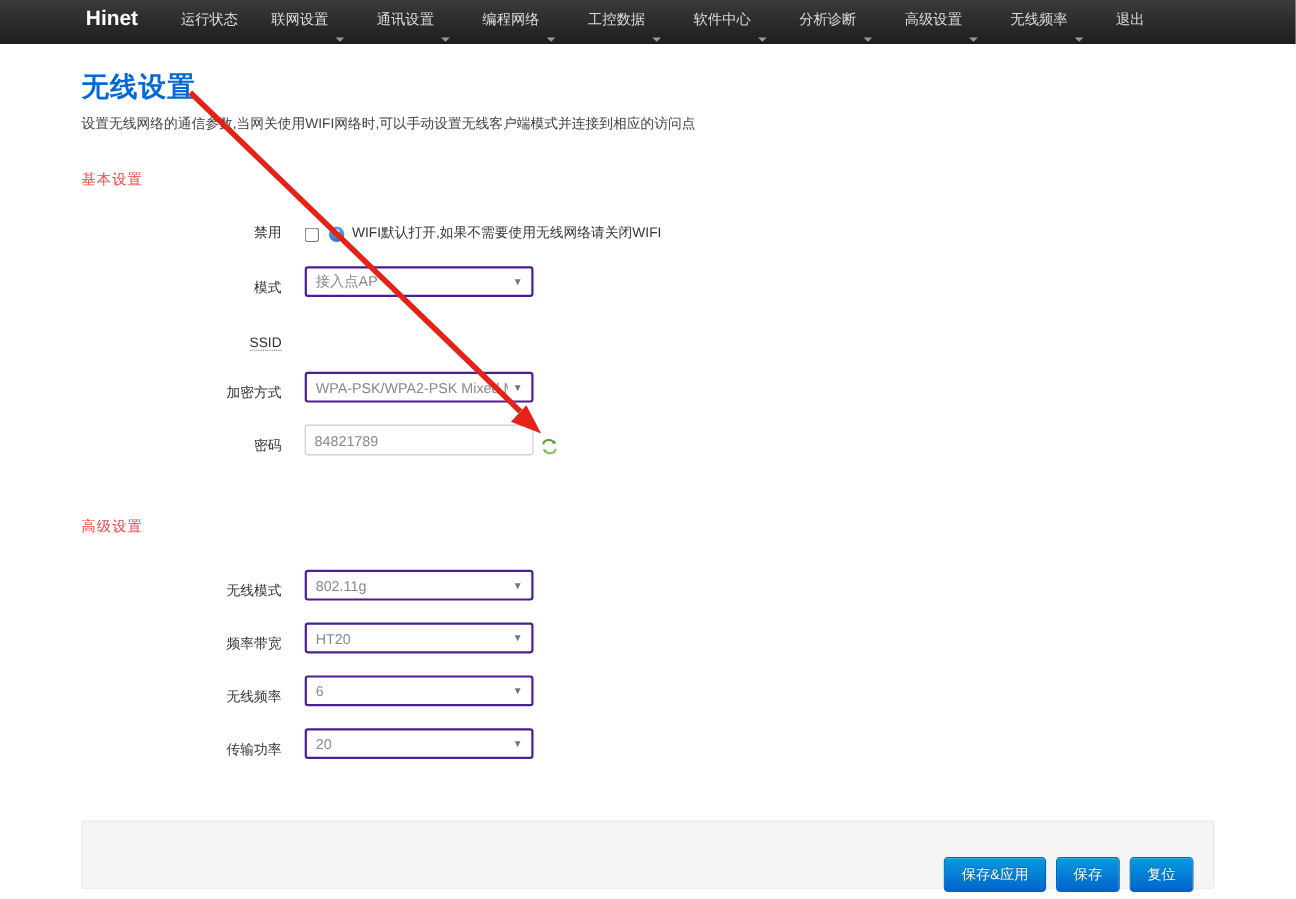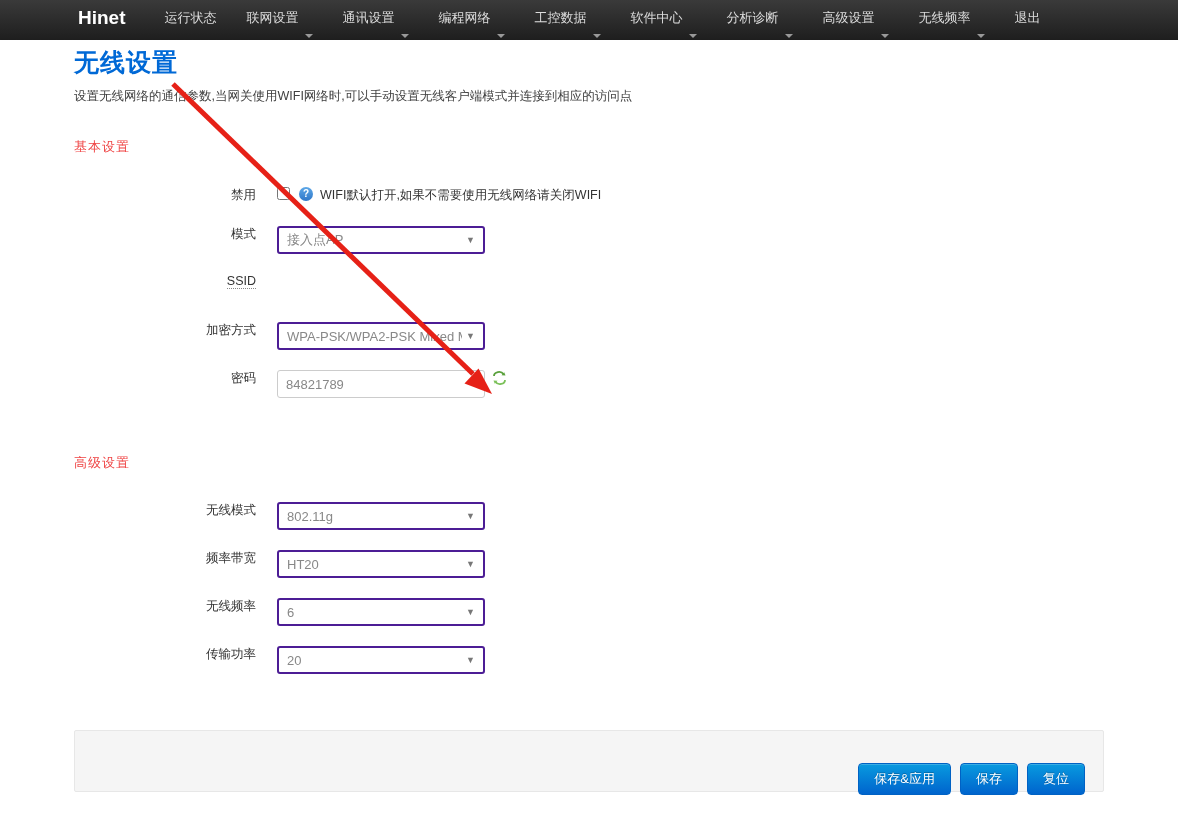--- a/index.html
+++ b/index.html
@@ -9,28 +9,28 @@
   
   .navbar { height:40px; background:linear-gradient(#3a3a3a,#1e1e1e); }
   .navbar-inner { width:1030px; margin:0 auto; height:36px; display:flex; align-items:center; }
   .brand { color:#fff; font-weight:bold; font-size:19px; padding:0 24px 0 4px; line-height:40px; cursor:pointer; }
   .nav-item { color:#ddd; font-size:13px; line-height:40px; padding:0 15px; cursor:pointer; display:flex; align-items:flex-end; white-space:nowrap; }
   .caret { display:inline-block; width:0; height:0; margin-left:6px;
     border-left:4px solid transparent; border-right:4px solid transparent; border-top:4px solid #999; }
 
   
   .container { width:1030px; margin:0 auto; position:relative; }
-  .page-title { color:#0069d6; font-size:25px; font-weight:bold; margin-top:6px; letter-spacing:1px; }
+  .page-title { color:#0069d6; font-size:25px; font-weight:bold; margin-top:22px; letter-spacing:1px; }
   .page-desc { font-size:12.5px; color:#404040; margin-top:9px; }
 
   .section-heading { font-size:13px; font-weight:500; color:#ef4444; letter-spacing:1px; }
   .h-basic { margin-top:33px; margin-bottom:31px; }
   .h-adv   { margin-top:56px; margin-bottom:30px; }
 
-  .form-row { display:flex; align-items:flex-start; min-height:28px; margin-bottom:20px; }
+  .form-row { display:flex; align-items:flex-end; min-height:28px; margin-bottom:20px; }
   .form-row.checkbox-row { margin-bottom:22px; min-height:16px; }
   .form-label { width:182px; text-align:right; font-size:12.5px; color:#333; padding-right:0; margin-right:21px; flex:none; }
   .form-label .abbr { border-bottom:1px dotted #888; cursor:help; }
 
   .text-input { width:208px; height:28px; border:1px solid #ccc; border-radius:3px;
     padding:0 8px; font-size:13px; color:#888; background:#fff; outline:none;
     font-family:"Liberation Sans","DejaVu Sans",sans-serif; }
   .select-box { width:208px; height:28px; border:2px solid #4c1d95; border-radius:3px;
     background:#fff; display:flex; align-items:center; padding:0 8px; cursor:pointer; }
   .select-value { flex:1; font-size:13px; color:#888; white-space:nowrap; overflow:hidden; }

